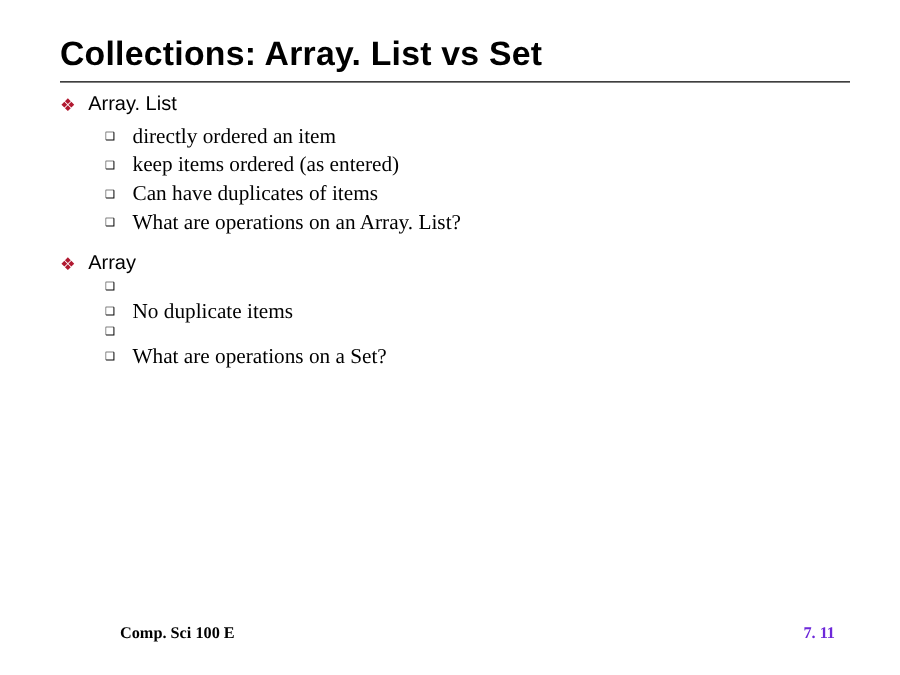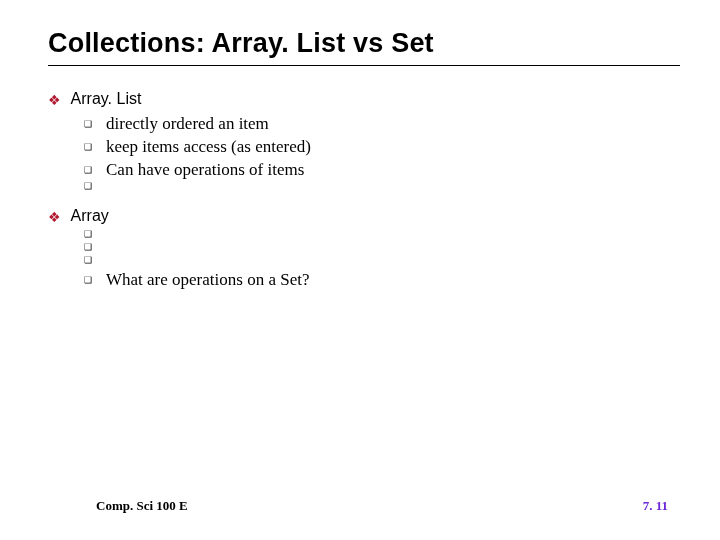--- a/index.html
+++ b/index.html
@@ -11,21 +11,21 @@
     position: relative;
     padding: 28px 40px 0 48px;
   }
   .title {
     font-family: Arial, Helvetica, sans-serif;
     font-weight: 700;
     font-size: 27px;
     letter-spacing: 0.2px;
     border-bottom: 1.5px solid #000;
     padding-bottom: 6px;
-    margin-bottom: 24px;
+    margin-bottom: 9px;
   }
   .top-list { list-style: none; }
   .top-item { margin-bottom: 6px; }
   .top-item > .row {
     display: flex;
     align-items: baseline;
     gap: 10px;
   }
   .dia-bullet {
     color: #b11830;
@@ -103,43 +103,45 @@
       <span class="dia-bullet">❖</span>
       <span class="top-label">Array. List</span>
     </div>
     <ul class="sq-list">
       <li class="sq-item">
         <span class="sq-bullet">❑</span>
         <span>directly ordered an item</span>
       </li>
       <li class="sq-item">
         <span class="sq-bullet">❑</span>
-        <span>keep items access (as entered)</span>
+        <span>keep items ordered (as entered)</span>
       </li>
       <li class="sq-item">
         <span class="sq-bullet">❑</span>
-        <span>Can have operations of items</span>
+        <span>Can have duplicates of items</span>
       </li>
       <li class="sq-item">
         <span class="sq-bullet">❑</span>
+        <span>What are operations on an Array. List?</span>
       </li>
     </ul>
   </li>
 
   <li class="top-item">
     <div class="row">
       <span class="dia-bullet">❖</span>
       <span class="top-label">Array</span>
     </div>
     <ul class="sq-list">
       <li class="sq-item">
         <span class="sq-bullet">❑</span>
       </li>
       <li class="sq-item">
         <span class="sq-bullet">❑</span>
+        <span>No duplicate items</span>
       </li>
       <li class="sq-item">
         <span class="sq-bullet">❑</span>
       </li>
       <li class="sq-item">
         <span class="sq-bullet">❑</span>
         <span>What are operations on a Set?</span>
       </li>
     </ul>
   </li>

